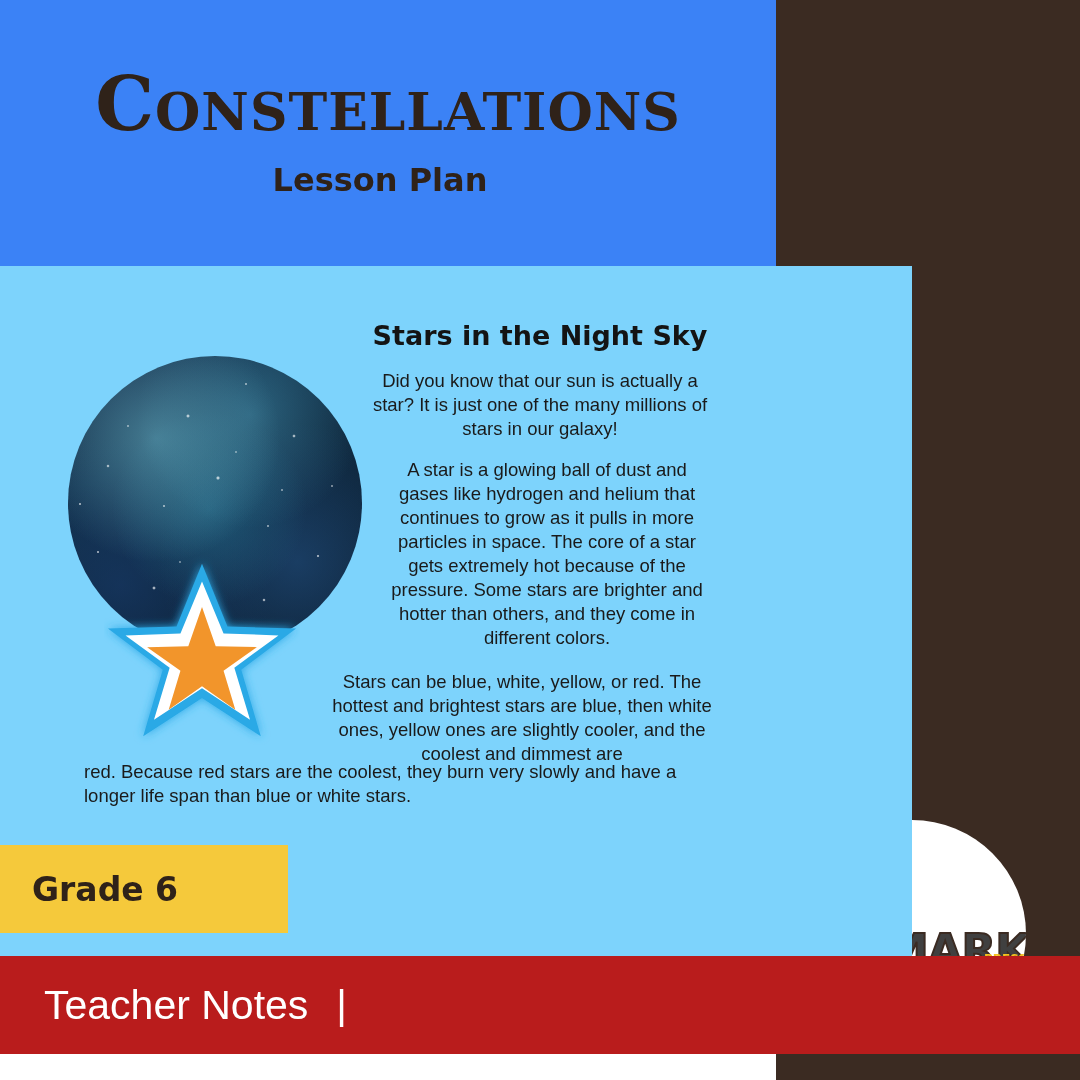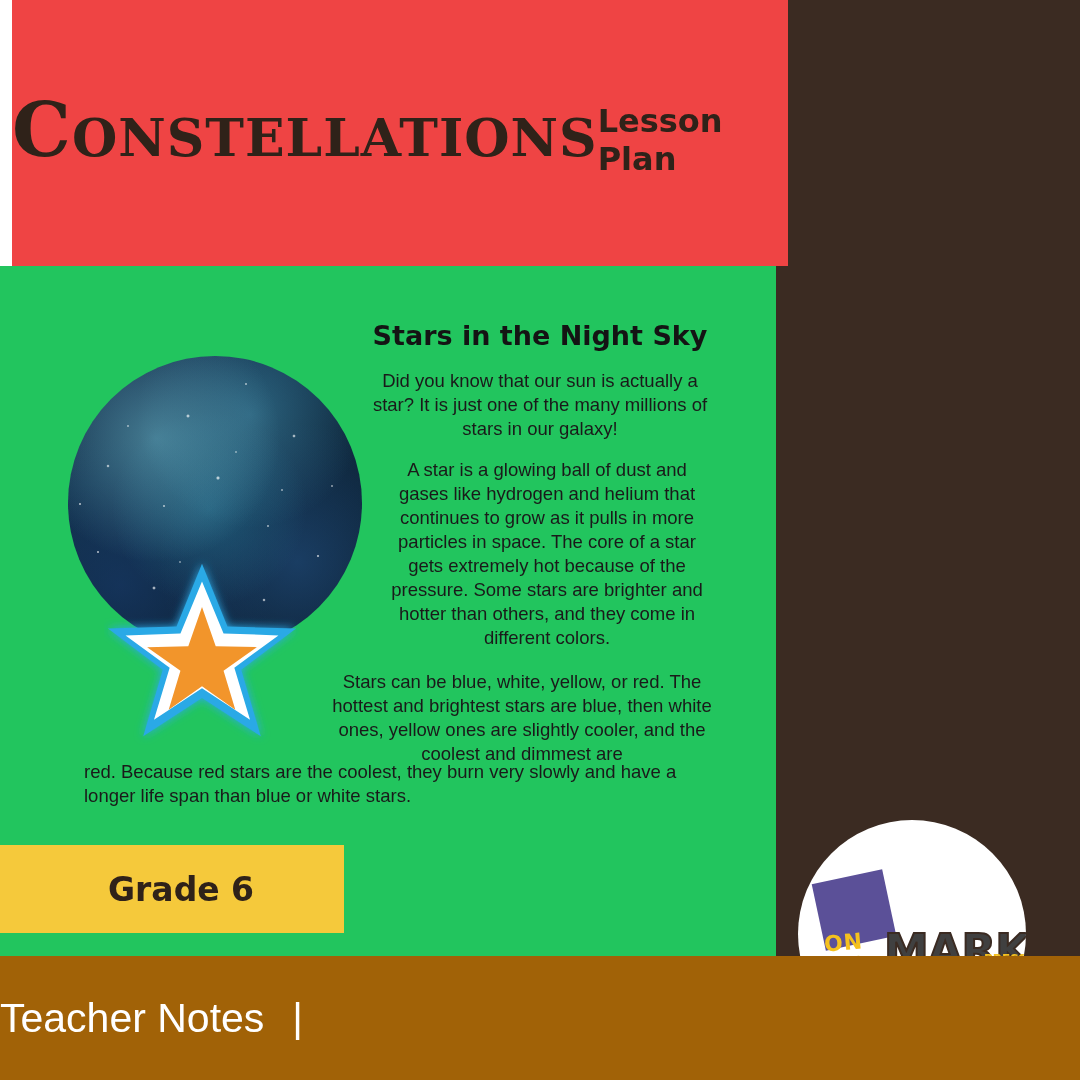--- a/index.html
+++ b/index.html
@@ -95,28 +95,28 @@
     color: #f5c11e;
     font-family: "DejaVu Sans", sans-serif;
     font-weight: bold;
     font-size: 12px;
     letter-spacing: 0px;
   }
 
   
   .header {
     position: absolute;
-    left: 12px;
+    left: 0;
     top: 0;
     width: 776px;
     height: 266px;
-    background: #ef4444;
+    background: #3b82f6;
     box-sizing: border-box;
     display: flex;
-    flex-direction: row;
+    flex-direction: column;
     align-items: center;
     justify-content: center;
   }
   .header-title {
     color: #2f2219;
     font-family: "DejaVu Serif", serif;
     font-weight: bold;
     font-size: 74px;
     font-variant: small-caps;
     letter-spacing: 1px;
@@ -129,23 +129,23 @@
     font-weight: bold;
     font-size: 32px;
     margin: 14px 16px 0 0;
   }
 
   
   .content {
     position: absolute;
     left: 0;
     top: 266px;
-    width: 776px;
+    width: 912px;
     height: 690px;
-    background: #22c55e;
+    background: #7dd3fc;
   }
 
   .article-title {
     position: absolute;
     left: 350px;
     top: 54px;
     width: 380px;
     text-align: center;
     color: #141414;
     font-family: "DejaVu Sans", sans-serif;
@@ -239,45 +239,46 @@
     top: 288px;
     width: 196px;
     height: 200px;
   }
 
   
   .grade-tag {
     position: absolute;
     left: 0;
     top: 845px;
-    width: 344px;
+    width: 288px;
     height: 88px;
     background: #f5c93b;
     display: flex;
     align-items: center;
-    padding-left: 108px;
+    padding-left: 32px;
     box-sizing: border-box;
   }
   .grade-text {
     color: #2f2219;
     font-family: "DejaVu Sans", sans-serif;
     font-weight: bold;
     font-size: 33px;
   }
 
   
   .footer {
     position: absolute;
     left: 0;
     top: 956px;
     width: 1080px;
-    height: 124px;
-    background: #a16207;
+    height: 98px;
+    background: #b91c1c;
     display: flex;
     align-items: center;
+    padding-left: 44px;
     box-sizing: border-box;
   }
   .footer-item {
     color: #ffffff;
     font-family: "Liberation Sans", sans-serif;
     font-size: 41px;
   }
   .footer-sep {
     color: #ffffff;
     font-family: "Liberation Sans", sans-serif;

